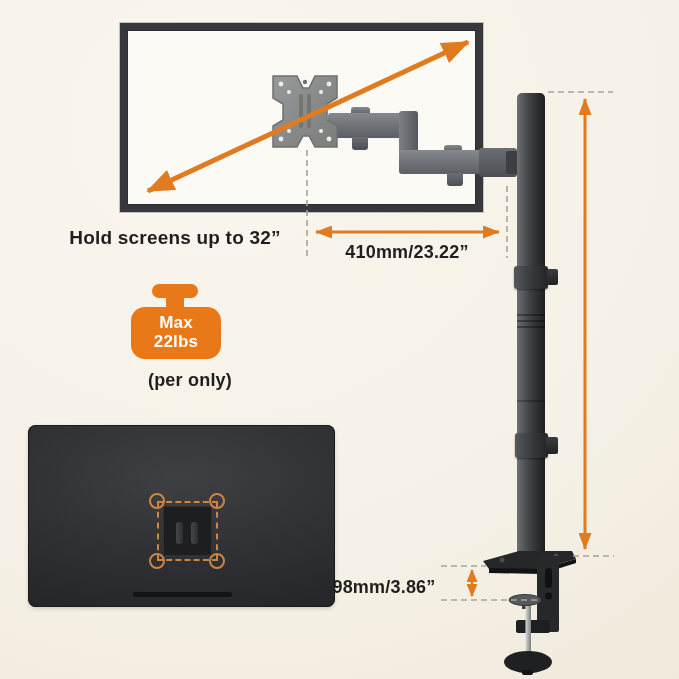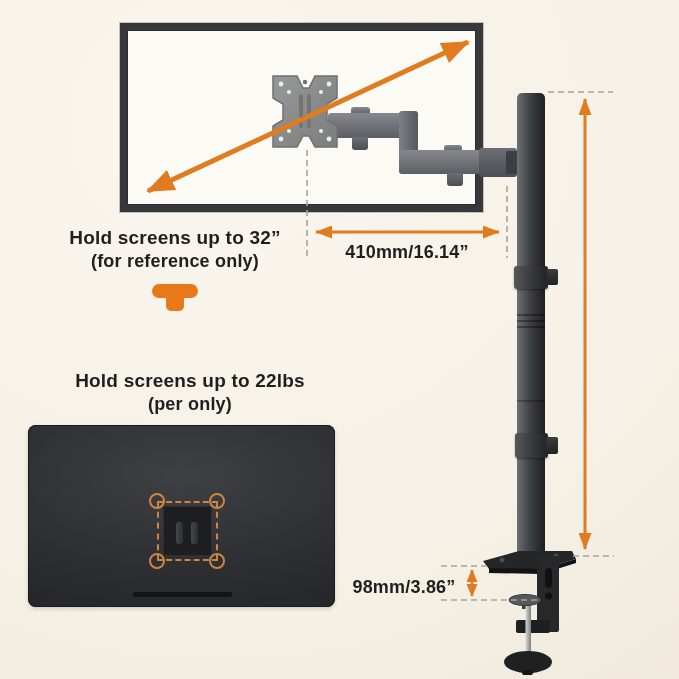--- a/index.html
+++ b/index.html
@@ -132,20 +132,24 @@
       <rect x="522" y="600" width="8" height="9" fill="#3a3c3e"></rect>
       <ellipse cx="525" cy="600" rx="16" ry="5.5" fill="#57595b" stroke="#36383a"></ellipse>
       <rect x="525.5" y="606" width="5.5" height="50" fill="url(#rodG)"></rect>
       <ellipse cx="528" cy="662" rx="24" ry="11" fill="#1e2022"></ellipse>
       <rect x="522" y="670" width="11" height="5" rx="2" fill="#131415"></rect>
     </g>
   </svg>
 
   <div class="abs badge badge-handle"></div>
   <div class="abs badge badge-neck"></div>
+  <div class="abs badge badge-body">
+    <span>Max</span>
+    <span>22lbs</span>
+  </div>
 
   <div class="abs monitor-back"></div>
   <div class="abs vent"></div>
   <div class="abs vesa-mount"></div>
   <div class="abs vesa-slot" style="left:176px;"></div>
   <div class="abs vesa-slot" style="left:191px;"></div>
   <div class="abs vesa-dash-square"></div>
   <div class="abs vesa-circle" style="left:149px;top:493px;"></div>
   <div class="abs vesa-circle" style="left:209px;top:493px;"></div>
   <div class="abs vesa-circle" style="left:149px;top:553px;"></div>
@@ -177,27 +181,25 @@
 
     <line x1="316" y1="232" x2="499" y2="232" stroke="#e07b1f" stroke-width="3" marker-start="url(#ahMed)" marker-end="url(#ahMed)"></line>
 
     <line x1="585" y1="99" x2="585" y2="549" stroke="#e07b1f" stroke-width="3" marker-start="url(#ahMed)" marker-end="url(#ahMed)"></line>
 
     <line x1="472" y1="570" x2="472" y2="596" stroke="#e07b1f" stroke-width="2.6" marker-start="url(#ahSm)" marker-end="url(#ahSm)"></line>
   </svg>
 
   <div class="abs label lbl-main" style="left:55px;top:226px;width:240px;text-align:center;">
     <div>Hold screens up to 32”</div>
-    <div class="lbl-sub">(for reference only)</div>
   </div>
 
-  <div class="abs label lbl-dim" style="left:327px;top:241px;width:160px;">410mm/16.14”</div>
+  <div class="abs label lbl-dim" style="left:327px;top:241px;width:160px;">410mm/23.22”</div>
 
 
   <div class="abs label lbl-main" style="left:45px;top:369px;width:290px;">
-    <div>Hold screens up to 22lbs</div>
     <div class="lbl-sub">(per only)</div>
   </div>
 
-  <div class="abs label lbl-dim" style="left:349px;top:576px;width:110px;">98mm/3.86”</div>
+  <div class="abs label lbl-dim" style="left:329px;top:576px;width:110px;">98mm/3.86”</div>
 
 
 </div>
 
 </body></html>

